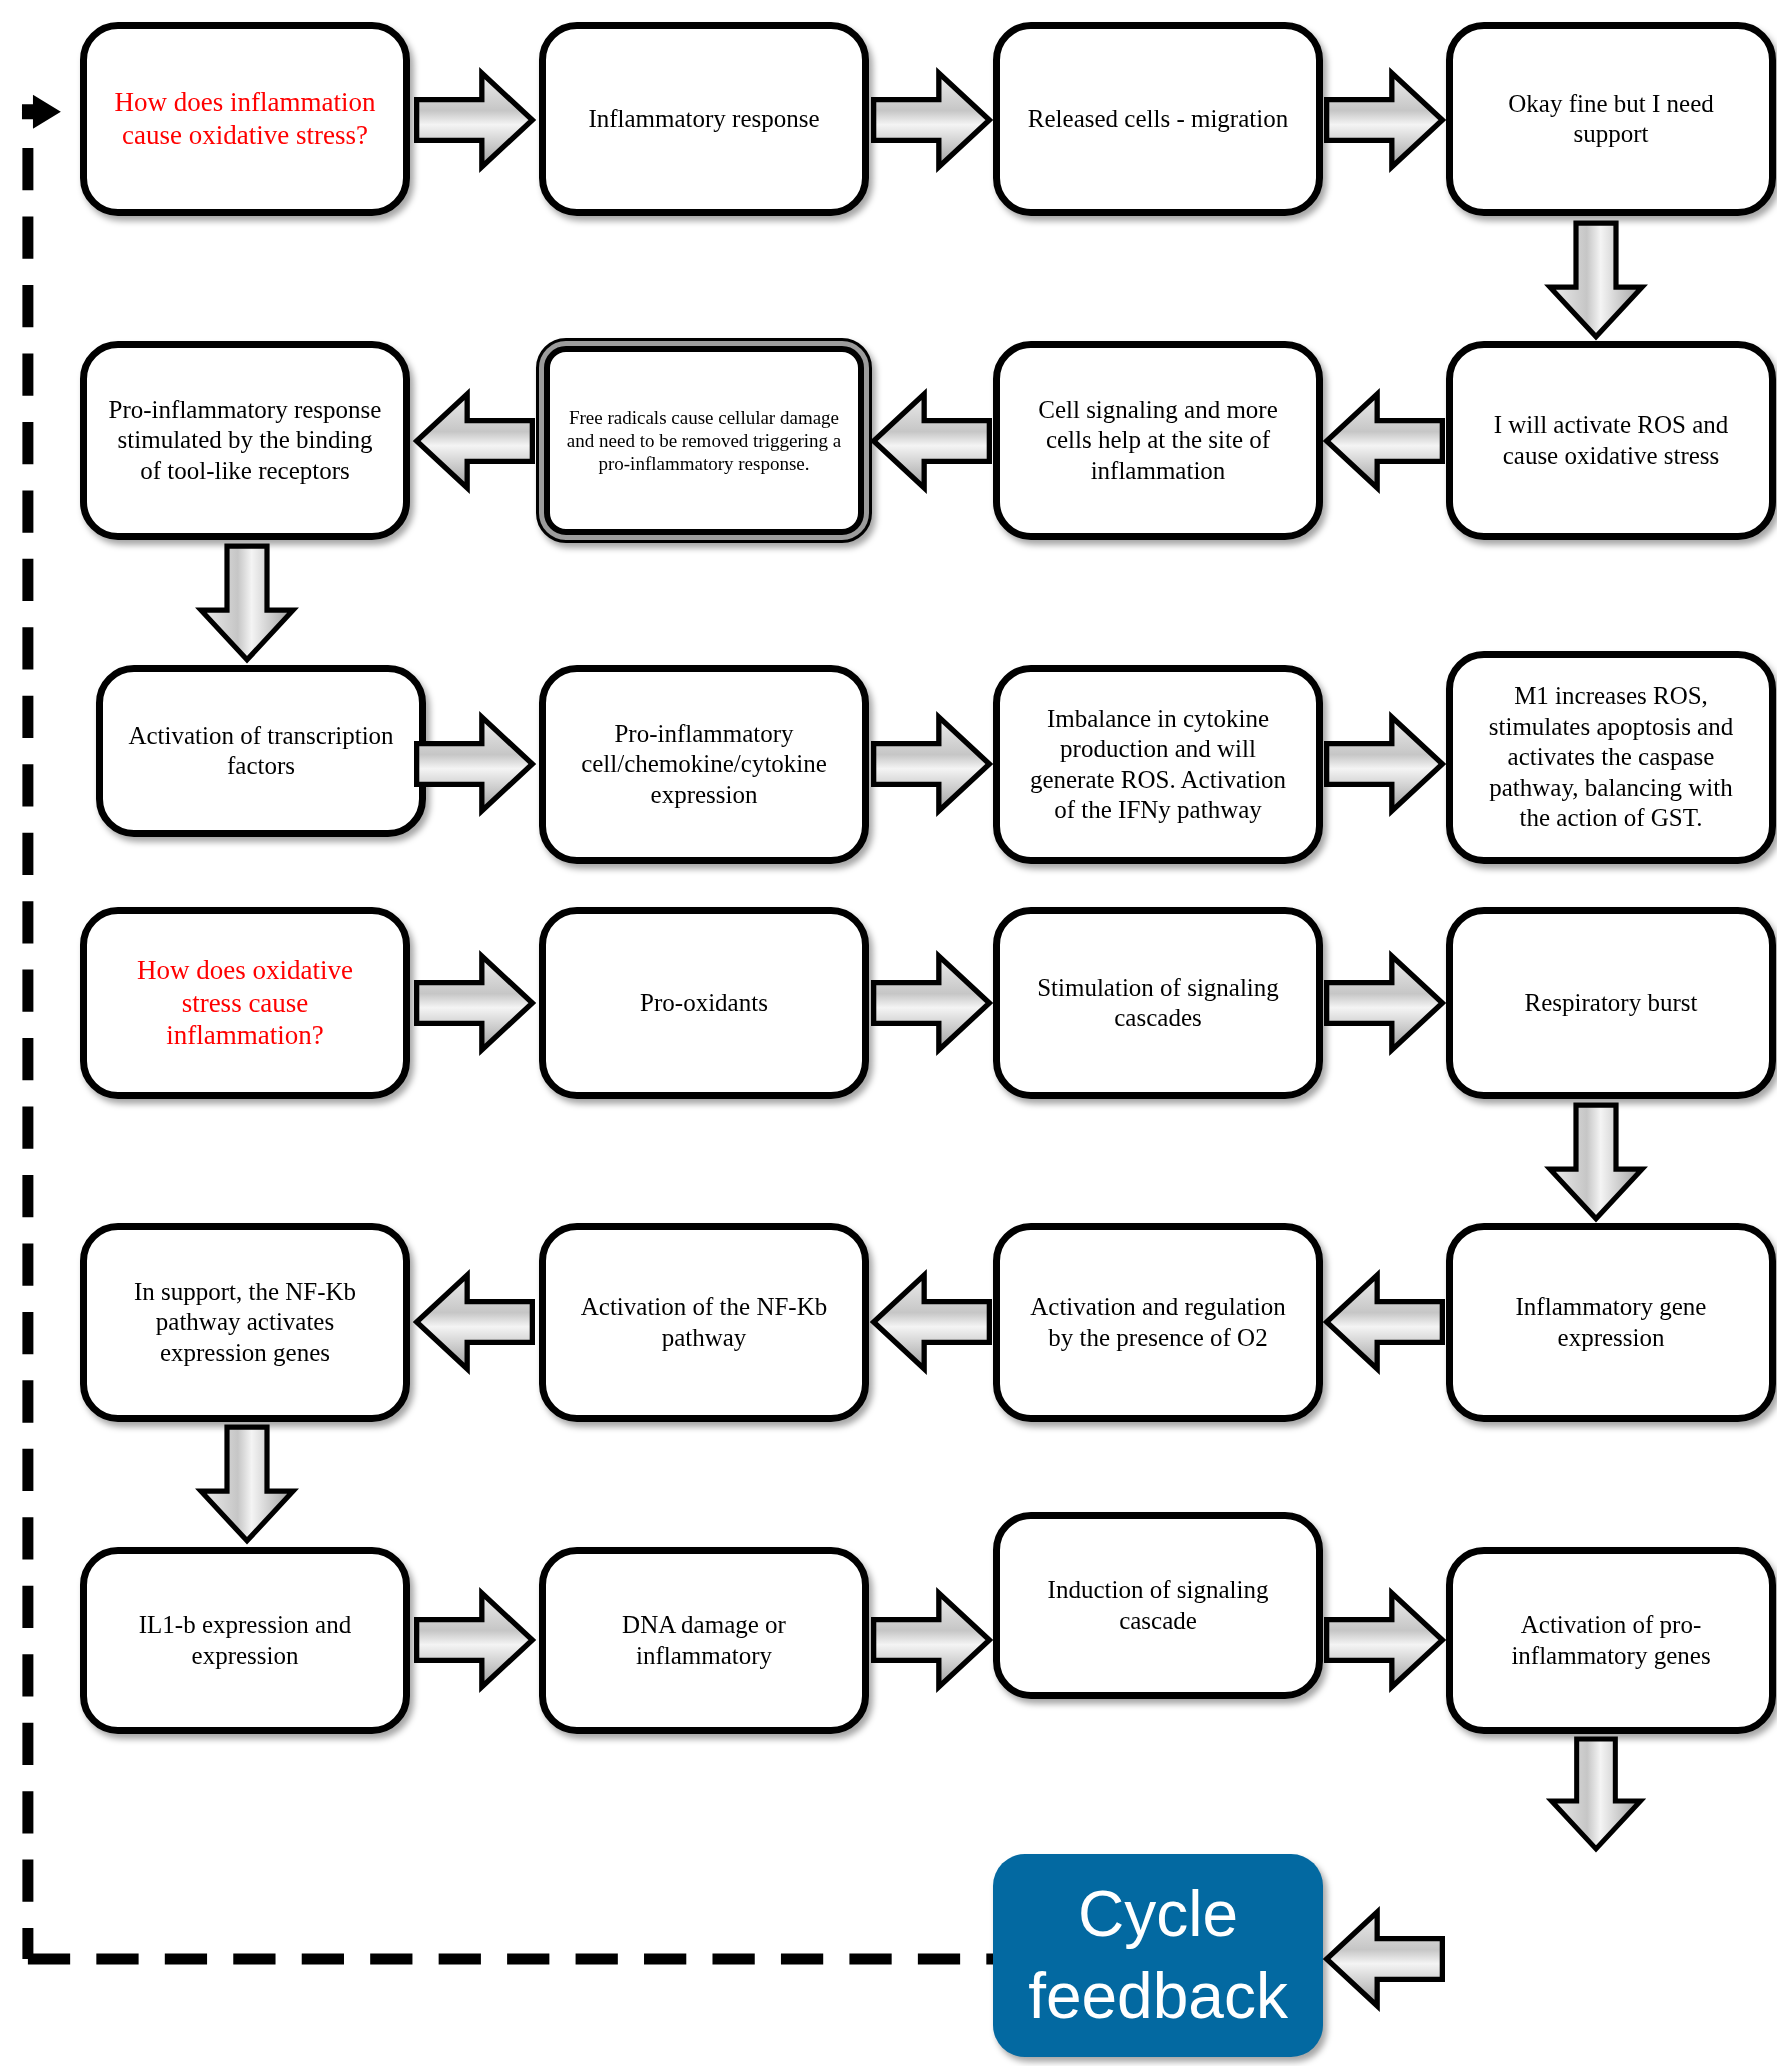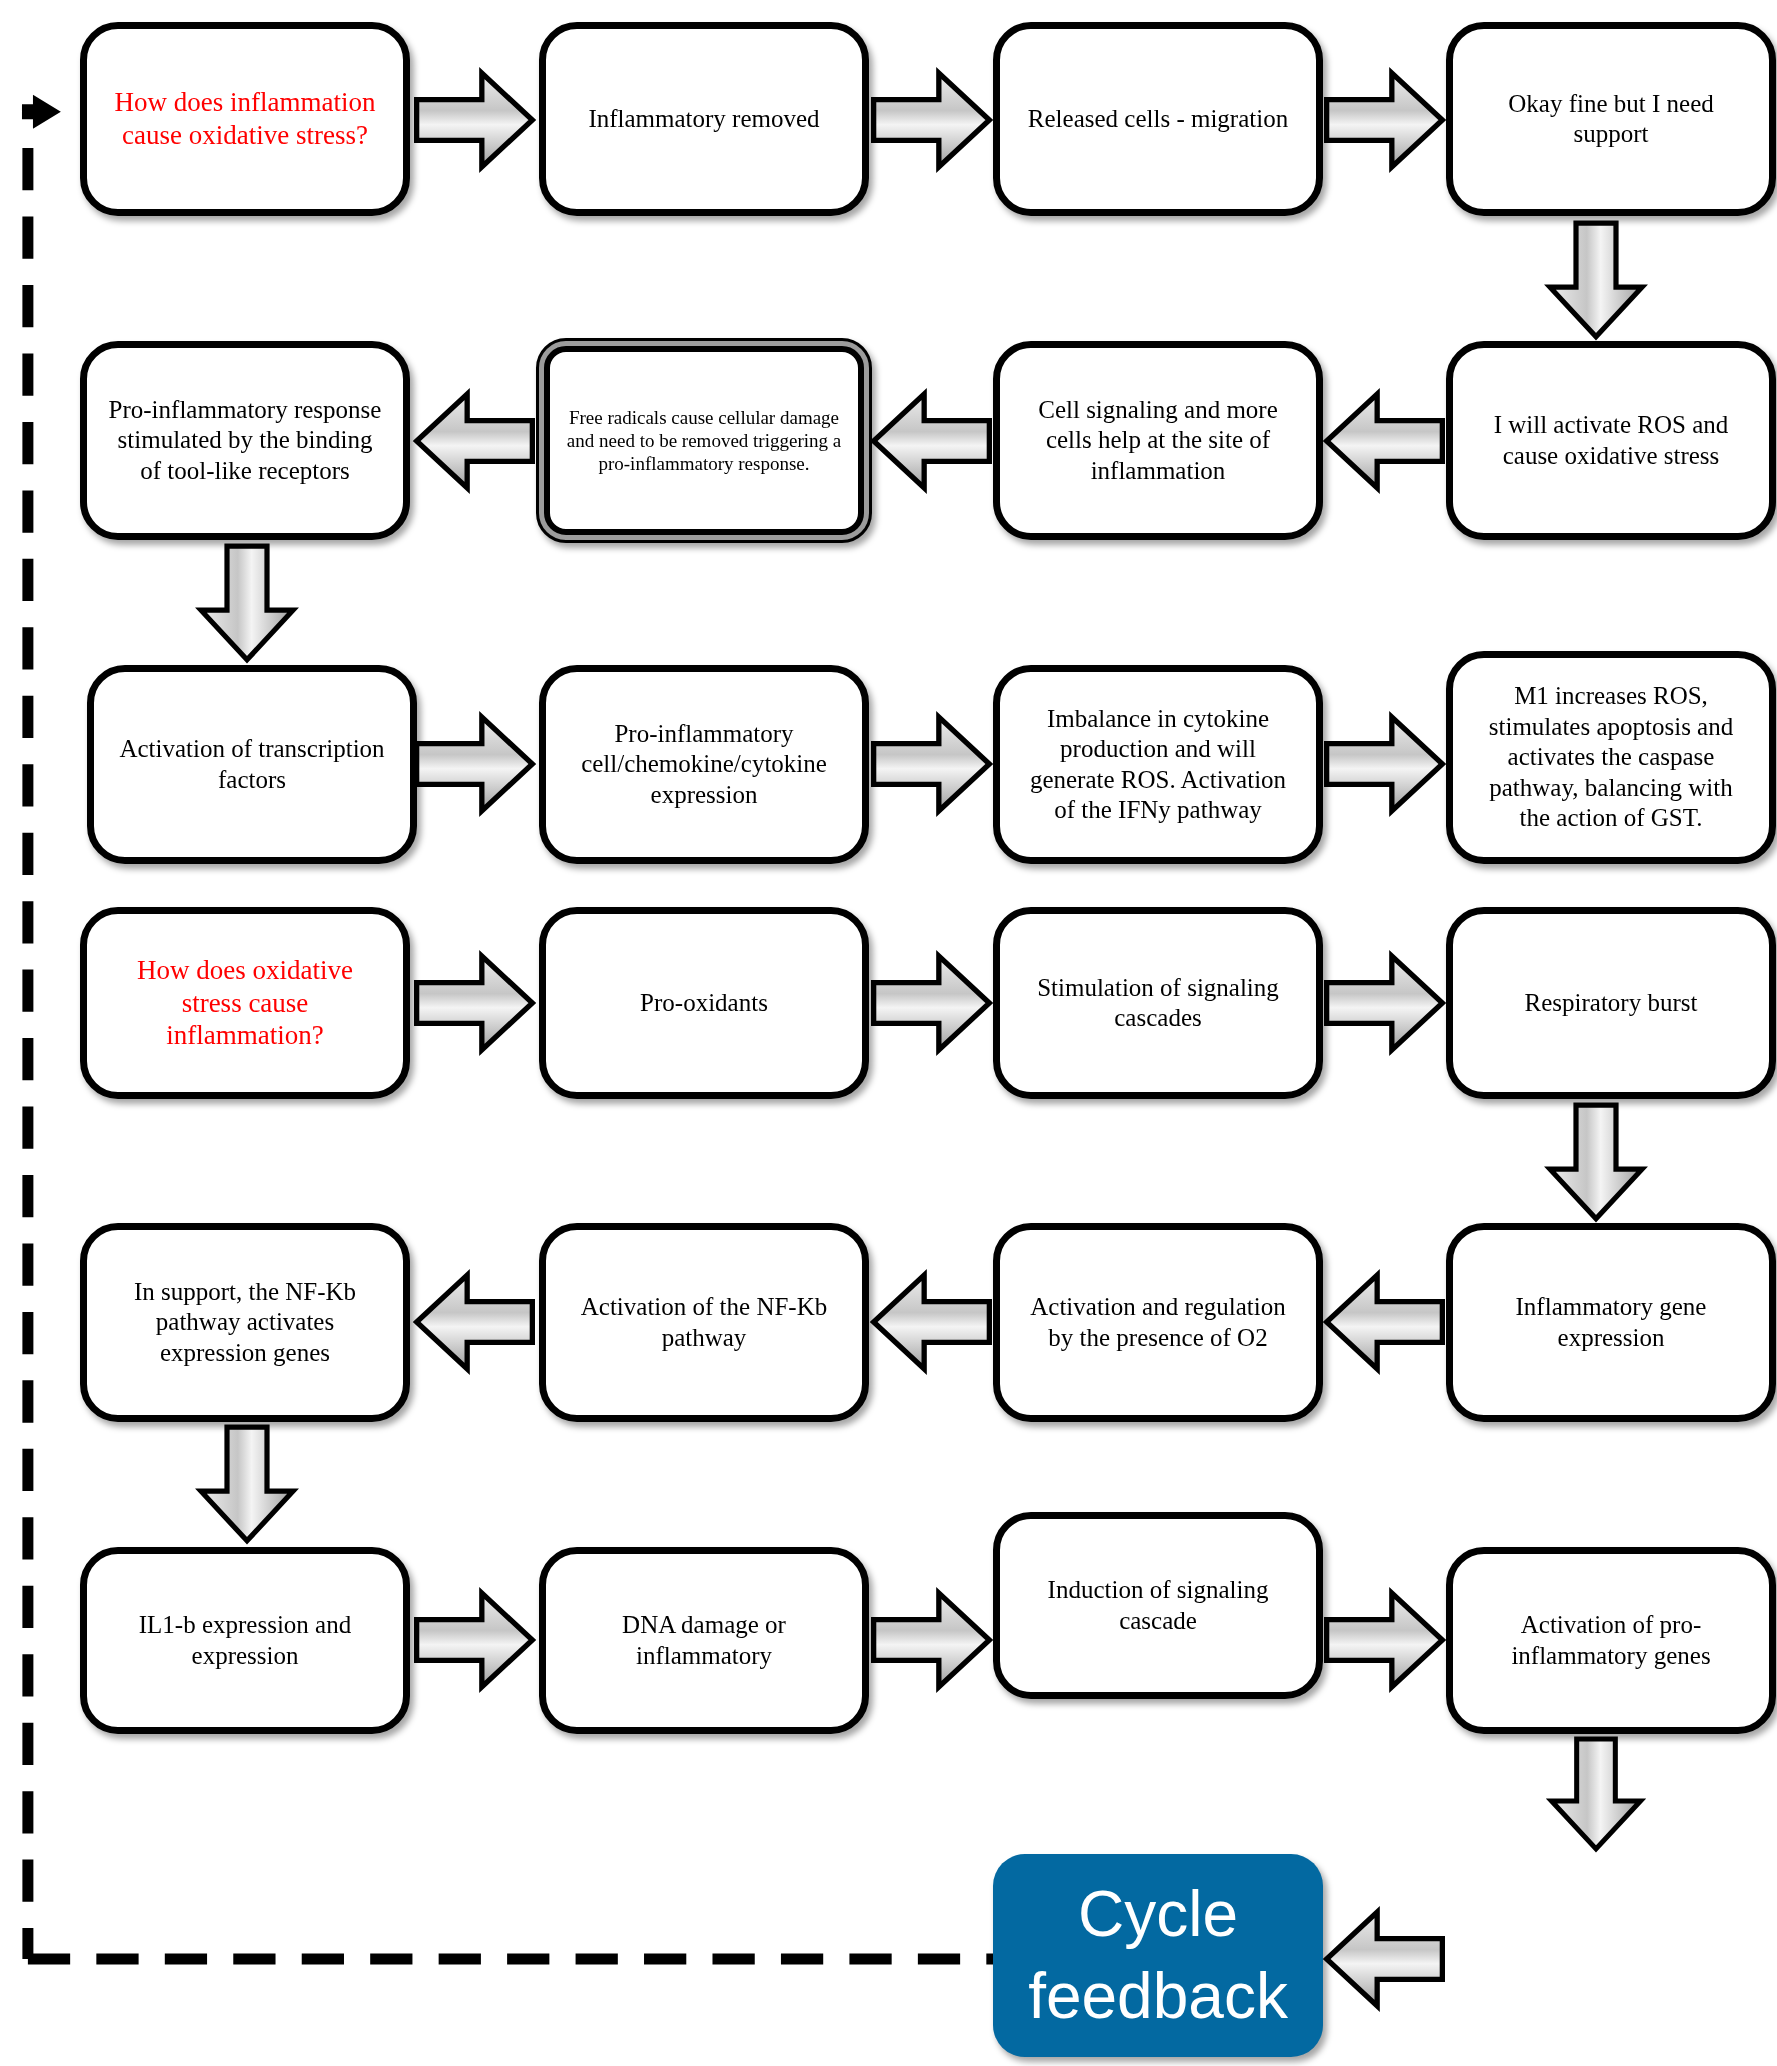--- a/index.html
+++ b/index.html
@@ -65,21 +65,21 @@
   <svg class="loop-svg" viewBox="0 0 4205 4888">
     <line x1="66" y1="350" x2="66" y2="4635" stroke="#000" stroke-width="26" stroke-dasharray="100 62"></line>
     <line x1="66" y1="4635" x2="2350" y2="4635" stroke="#000" stroke-width="26" stroke-dasharray="100 62"></line>
     <path d="M52,246 h26 v-22 l66,40 l-66,40 v-22 h-26 z" fill="#000"></path>
   </svg>
 
   <div class="node question" style="left:80px;top:22.4px;width:330px;height:194px">
       <span class="txt">How does inflammation cause oxidative stress?</span>
     </div>
   <div class="node" style="left:539px;top:22.4px;width:330px;height:194px">
-      <span class="txt">Inflammatory removed</span>
+      <span class="txt">Inflammatory response</span>
     </div>
   <div class="node" style="left:993px;top:22.4px;width:330px;height:194px">
       <span class="txt">Released cells - migration</span>
     </div>
   <div class="node" style="left:1446px;top:22.4px;width:330px;height:194px">
       <span class="txt">Okay fine but I need support</span>
     </div>
 
   <svg class="arrow" viewBox="0 0 300 270" style="left:407px;top:65px;width:135px;height:110px">
       <use href="#ar" fill="url(#gh)" stroke="#000" stroke-width="13"></use>
@@ -115,21 +115,21 @@
   <svg class="arrow" viewBox="0 0 300 270" style="left:866px;top:386px;width:131px;height:110px">
       <use href="#al" fill="url(#gh)" stroke="#000" stroke-width="13"></use>
     </svg>
   <svg class="arrow" viewBox="0 0 300 270" style="left:407px;top:386px;width:135px;height:110px">
       <use href="#al" fill="url(#gh)" stroke="#000" stroke-width="13"></use>
     </svg>
   <svg class="arrow" viewBox="0 0 270 300" style="left:192px;top:543px;width:110px;height:120px">
       <use href="#ad" fill="url(#gv)" stroke="#000" stroke-width="13"></use>
     </svg>
 
-  <div class="node" style="left:87px;top:665px;width:330px;height:199px">
+  <div class="node" style="left:96px;top:665px;width:330px;height:172px">
       <span class="txt">Activation of transcription factors</span>
     </div>
   <div class="node" style="left:539px;top:665px;width:330px;height:199px">
       <span class="txt">Pro-inflammatory cell/chemokine/cytokine expression</span>
     </div>
   <div class="node" style="left:993px;top:665px;width:330px;height:199px">
       <span class="txt">Imbalance in cytokine production and will generate ROS. Activation of the IFNy pathway</span>
     </div>
   <div class="node" style="left:1446px;top:651px;width:330px;height:213px">
       <span class="txt">M1 increases ROS, stimulates apoptosis and activates the caspase pathway, balancing with the action of GST.</span>

